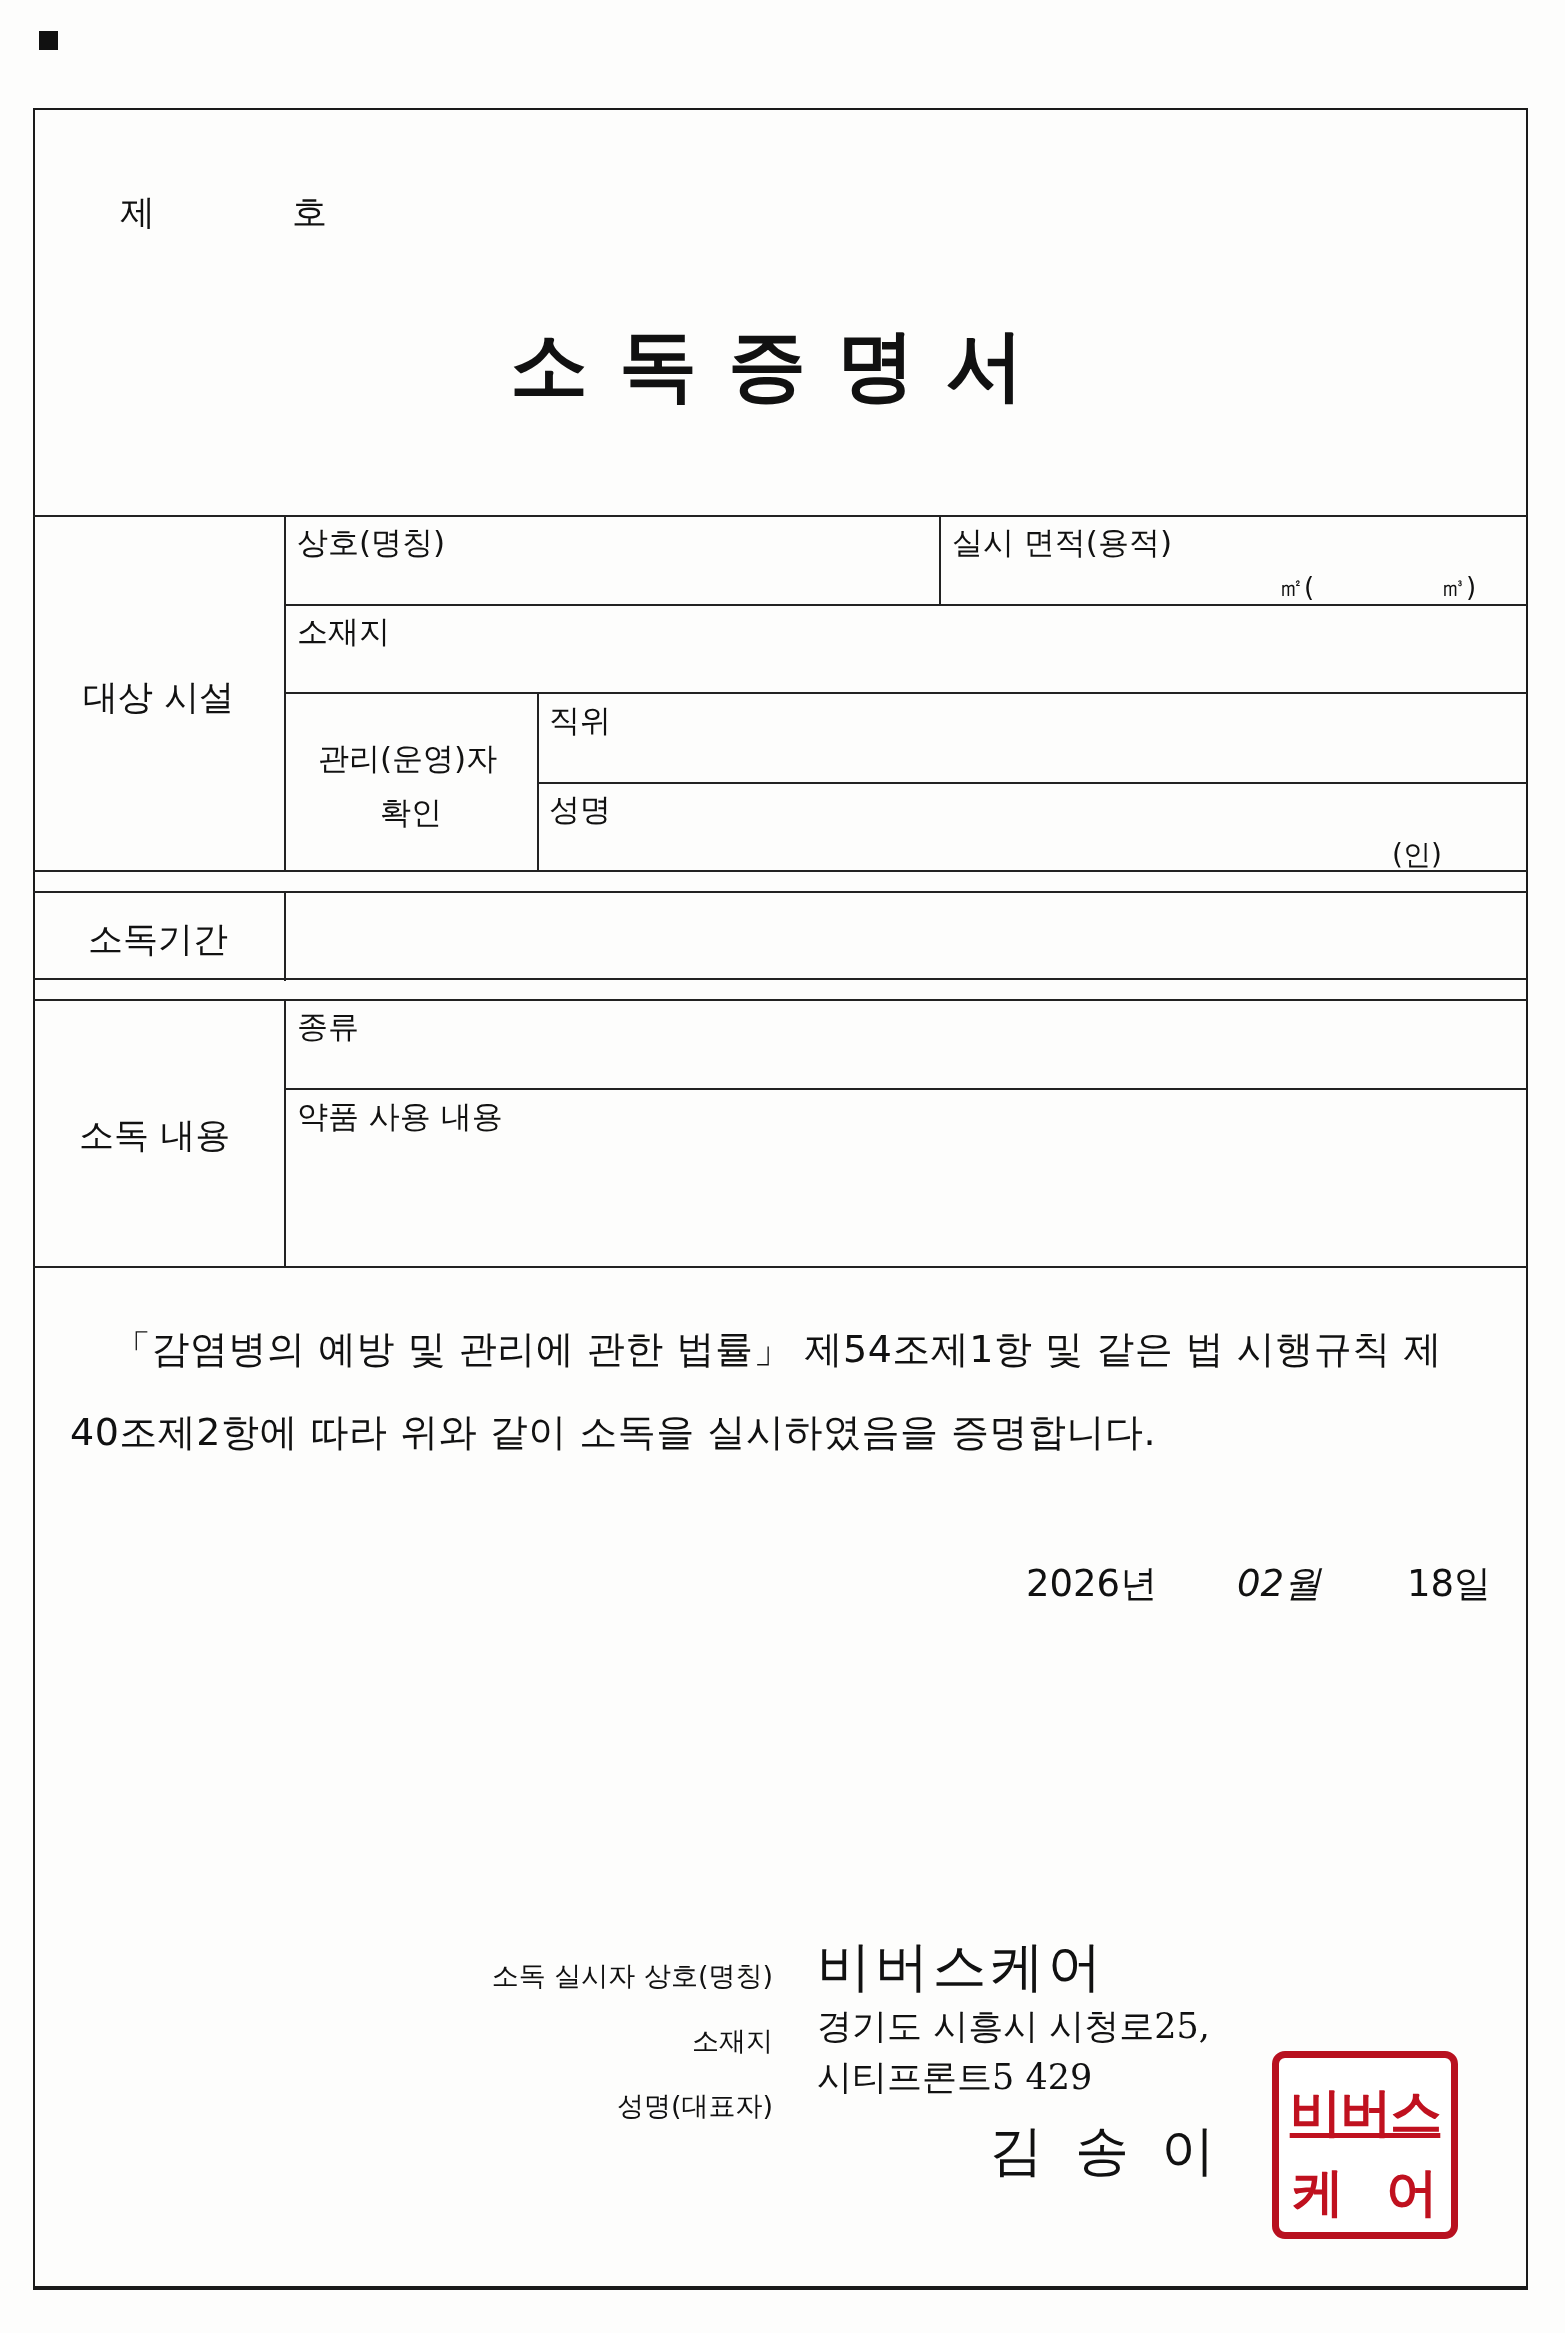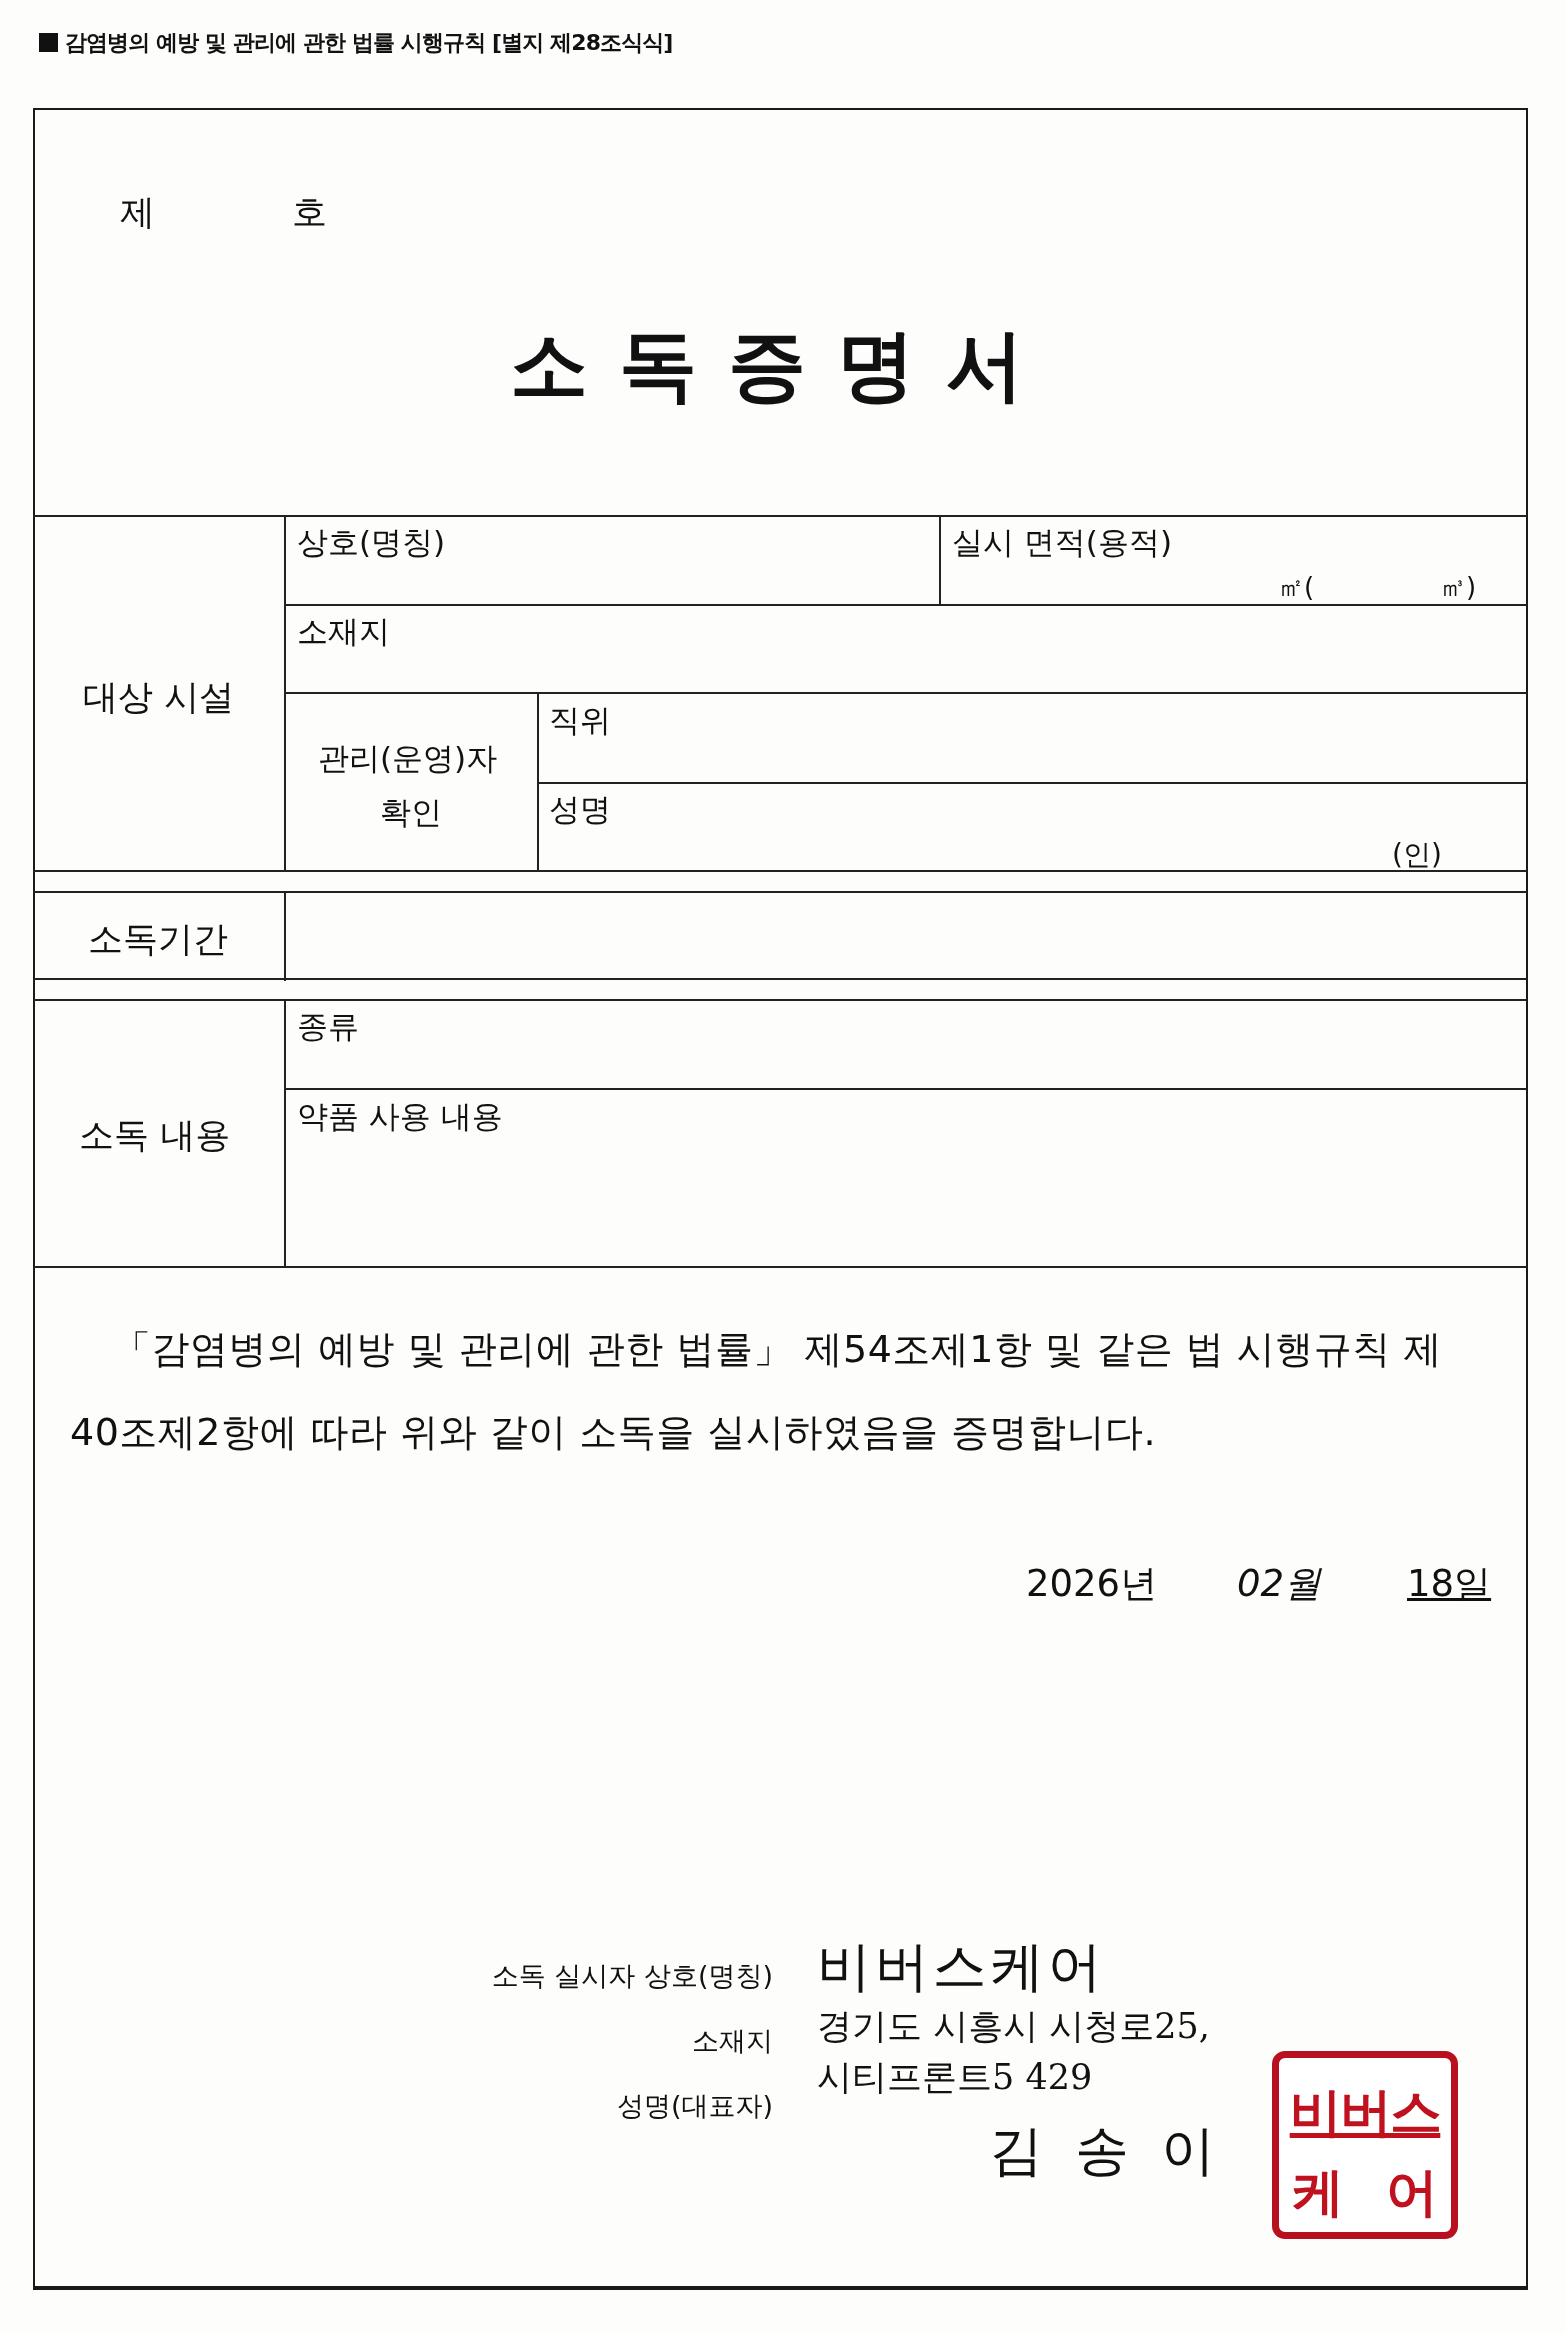--- a/index.html
+++ b/index.html
@@ -18,21 +18,21 @@
   .date { position:absolute; font-size:37px; white-space:nowrap;margin-top:12px; }
   .sig-lbl { position:absolute; font-size:27px; white-space:nowrap; text-align:center; }
   .sig-val { position:absolute; white-space:nowrap; font-family:"DejaVu Serif", serif; }
   .stamp { position:absolute; left:1272px; top:2051px; width:186px; height:188px; border:7.4px solid #b8101f; border-radius:13px; box-sizing:border-box; color:#c0111f; font-weight:bold; background:#fff; }
   .stamp .l1 { position:absolute; top:20px; left:0; width:100%; text-align:center; font-size:52px; letter-spacing:-1.8px;text-decoration:underline; }
   .stamp .l2 { position:absolute; top:100px; left:13px; right:13px; font-size:52px; display:flex; justify-content:space-between; }
 </style>
 </head>
 <body>
 
-<div class="abs hdr-note"><span class="sq"></span><span>감염병의 예방 및 관리에 관한 법률 시행규칙 [별지 제28조식식]</span></div>
+<div class="abs hdr-note"><span class="sq"></span></div>
 
 <div class="abs frame"></div>
 
 <div class="abs no-je">제</div>
 <div class="abs no-ho">호</div>
 <div class="abs title">소독증명서</div>
 
 <div class="hline" style="left:33px;width:1494px;top:515px;"></div>
 <div class="hline" style="left:284px;width:1243px;top:604px;"></div>
 <div class="hline" style="left:284px;width:1243px;top:692px;"></div>
@@ -74,21 +74,21 @@
 <div class="cell-lbl" style="left:297px;top:1006px;">종류</div>
 <div class="abs" style="left:288px;top:1045px;width:1227px;height:41px;"></div>
 <div class="cell-lbl" style="left:297px;top:1096px;">약품 사용 내용</div>
 <div class="abs" style="left:288px;top:1137px;width:1227px;height:126px;"></div>
 
 <div class="para" style="left:113px;top:1324px;">「감염병의 예방 및 관리에 관한 법률」 제54조제1항 및 같은 법 시행규칙 제</div>
 <div class="para" style="left:70px;top:1407px;">40조제2항에 따라 위와 같이 소독을 실시하였음을 증명합니다.</div>
 
 <div class="date" style="left:1026px;top:1547px;">2026년</div>
 <div class="date" style="left:1237px;top:1547px;font-style:italic;">02월</div>
-<div class="date" style="left:1407px;top:1547px;text-decoration:underline;">18일</div>
+<div class="date" style="left:1407px;top:1547px;">18일</div>
 
 <div class="sig-lbl" style="right:792px;top:1958px;">소독 실시자 상호(명칭)</div>
 <div class="sig-lbl" style="right:792px;top:2023px;">소재지</div>
 <div class="sig-lbl" style="right:792px;top:2088px;">성명(대표자)</div>
 <div class="sig-val" style="left:817px;top:1931px;font-size:54px;letter-spacing:3.7px;">비버스케어</div>
 <div class="sig-val" style="left:817px;top:2003px;font-size:35px;">경기도 시흥시 시청로25,</div>
 <div class="sig-val" style="left:817px;top:2054px;font-size:35px;">시티프론트5 429</div>
 <div class="sig-val" style="left:989px;top:2115px;font-size:54px;letter-spacing:7.4px;">김 송 이</div>
 
 <div class="stamp">

